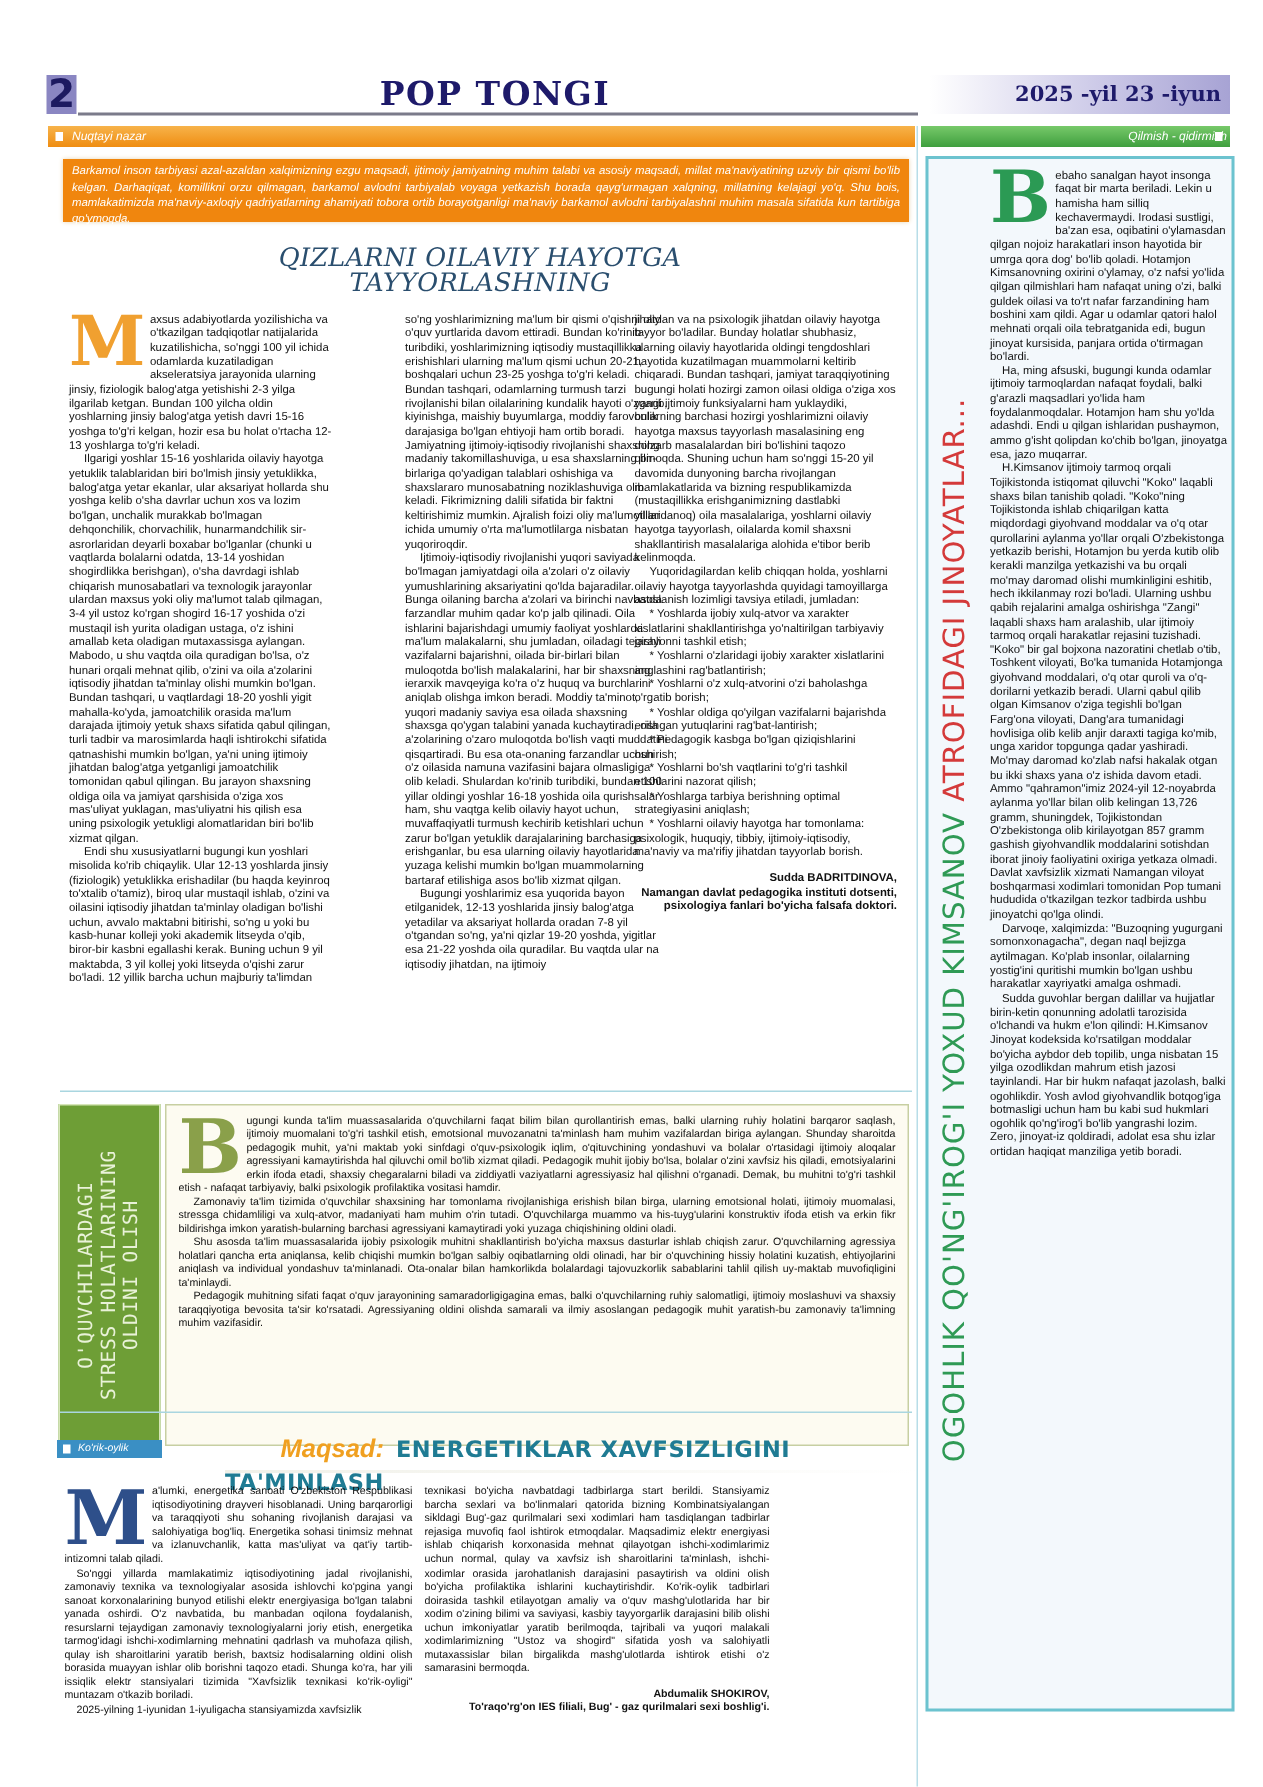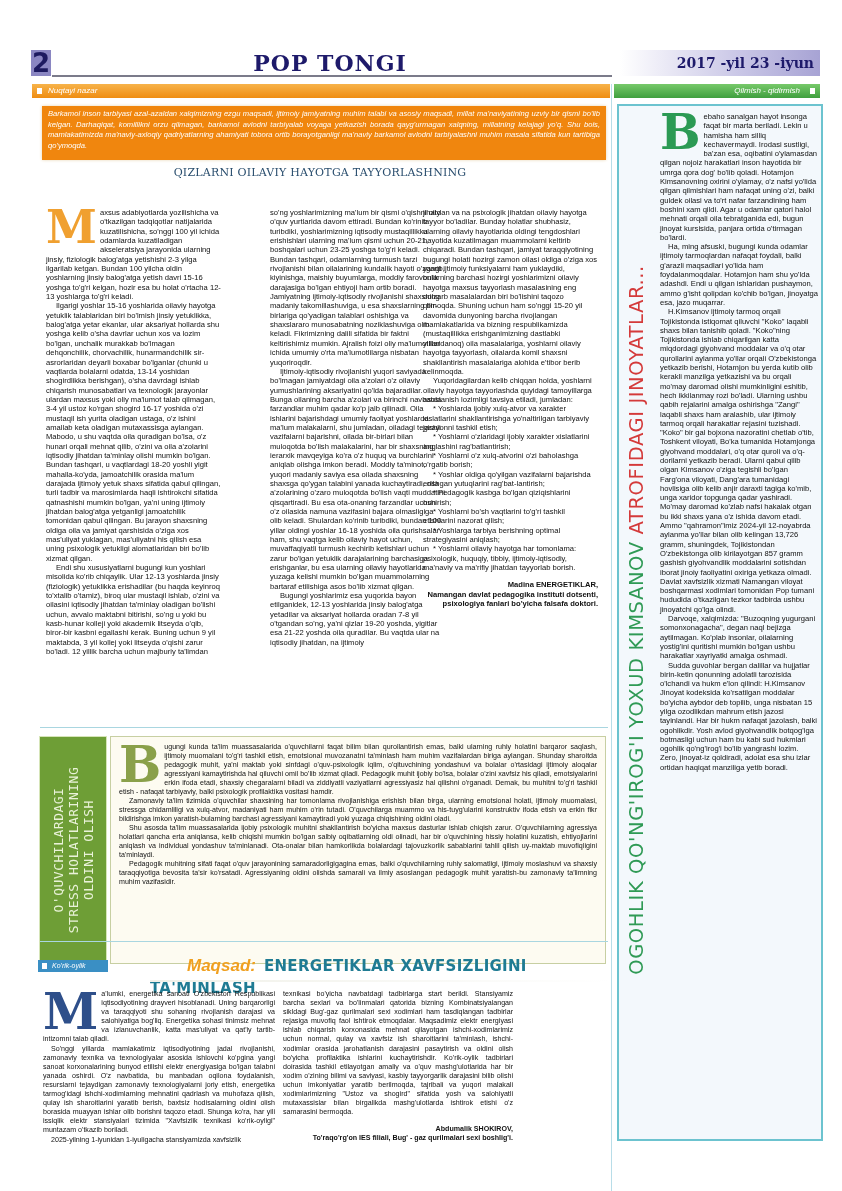--- a/index.html
+++ b/index.html
@@ -4,25 +4,25 @@
 <style>
   html,body{margin:0;padding:0;background:#fff;}
   body{width:842px;height:1191px;position:relative;overflow:hidden;font-family:"Liberation Sans",sans-serif;color:#111;}
   .abs{position:absolute;}
   .pagenum{left:31px;top:50px;width:20px;height:26px;background:#8a86c2;color:#1d1a60;font-size:26px;line-height:26px;font-weight:bold;text-align:center;font-family:"DejaVu Sans",sans-serif;}
   .headline-rule{left:52px;top:75px;width:560px;height:2px;background:#7b7b8a;}
   .masthead{left:230px;top:50px;width:200px;text-align:center;font-family:"DejaVu Serif",serif;font-weight:bold;font-size:22px;letter-spacing:1px;color:#1e1a6a;}
   .datebox{left:620px;top:50px;width:200px;height:26px;background:linear-gradient(90deg,#ffffff 0%,#c9c6e6 60%,#a7a3d4 100%);color:#1e1a6a;font-family:"DejaVu Serif",serif;font-weight:bold;font-size:14px;line-height:26px;text-align:right;padding-right:6px;box-sizing:border-box;}
   .rubric-orange{left:32px;top:84px;width:578px;height:14px;background:linear-gradient(#f7b34a,#ef8d12);color:#fff;font-size:8px;font-style:italic;line-height:14px;padding-left:16px;box-sizing:border-box;}
   .rubric-orange::before{content:"";position:absolute;left:5px;top:4px;width:5px;height:6px;background:#fff;}
-  .rubric-green{left:614px;top:84px;width:206px;height:14px;background:linear-gradient(#77c96a,#3f9f3e);color:#fff;font-size:8px;font-style:italic;line-height:14px;text-align:right;padding-right:20px;box-sizing:border-box;}
+  .rubric-green{left:614px;top:84px;width:206px;height:14px;background:linear-gradient(#77c96a,#3f9f3e);color:#fff;font-size:8px;font-style:italic;line-height:14px;text-align:right;padding-right:2px;box-sizing:border-box;}
   .rubric-green::after{content:"";position:absolute;right:5px;top:4px;width:5px;height:6px;background:#fff;}
   .vdivider{left:611px;top:84px;width:1px;height:1110px;background:#b8dde8;}
-  .lead{left:42px;top:106px;width:564px;height:54px;background:#f0860e;color:#fff;font-size:7.6px;font-style:italic;line-height:10.5px;padding:3px 6px;box-sizing:border-box;text-align:justify;box-shadow:0 0 3px #e8d6b4;}
-  .title1{left:120px;top:164px;width:400px;text-align:center;font-family:"DejaVu Serif",serif;font-size:11px;line-height:17px;color:#2a4e6e;letter-spacing:0.2px;}
+  .lead{left:42px;top:106px;width:564px;height:42px;background:#f0860e;color:#fff;font-size:7.6px;font-style:italic;line-height:10.5px;padding:3px 6px;box-sizing:border-box;text-align:justify;box-shadow:0 0 3px #e8d6b4;}
+  .title1{left:120px;top:164px;width:400px;text-align:center;font-family:"DejaVu Serif",serif;font-size:17px;line-height:17px;color:#2a4e6e;letter-spacing:0.2px;font-style:italic;}
   .body-text{font-size:7.6px;line-height:9.35px;color:#111;text-align:left;}
   .col{top:208px;width:175px;}
   .col p{margin:0;text-indent:10px;}
   .col p.noind{text-indent:0;}
   .dropcap{float:left;font-family:"DejaVu Serif",serif;font-weight:bold;margin:0 3px 0 0;}
   .dc-orange{color:#f0a030;font-size:46px;line-height:38px;}
   .dc-green{color:#2b9a54;font-size:48px;line-height:40px;}
   .dc-olive{color:#8aa04a;font-size:50px;line-height:44px;}
   .dc-blue{color:#2e4f8a;font-size:50px;line-height:44px;}
   .sig{text-align:right;font-weight:bold;}
@@ -50,21 +50,21 @@
   .right-text p{margin:0;text-indent:8px;}
   .right-text p.noind{text-indent:0;}
   .right-sig{text-align:right;font-weight:bold;line-height:9.5px;margin-top:6px;}
 </style>
 </head>
 <body>
 
 <div class="abs pagenum">2</div>
 <div class="abs headline-rule"></div>
 <div class="abs masthead">POP TONGI</div>
-<div class="abs datebox">2017 -yil  23 -iyun</div>
+<div class="abs datebox">2025 -yil  23 -iyun</div>
 
 <div class="abs rubric-orange">Nuqtayi nazar</div>
 <div class="abs rubric-green">Qilmish - qidirmish</div>
 <div class="abs vdivider"></div>
 
 <div class="abs lead">Barkamol inson tarbiyasi azal-azaldan xalqimizning ezgu maqsadi, ijtimoiy jamiyatning muhim talabi va asosiy maqsadi, millat ma'naviyatining uzviy bir qismi bo'lib kelgan. Darhaqiqat, komillikni orzu qilmagan, barkamol avlodni tarbiyalab voyaga yetkazish borada qayg'urmagan xalqning, millatning kelajagi yo'q. Shu bois, mamlakatimizda ma'naviy-axloqiy qadriyatlarning ahamiyati tobora ortib borayotganligi ma'naviy barkamol avlodni tarbiyalashni muhim masala sifatida kun tartibiga qo'ymoqda.</div>
 
 <div class="abs title1">
   <div>QIZLARNI OILAVIY HAYOTGA TAYYORLASHNING</div>
 </div>
@@ -83,21 +83,21 @@
   <p class="noind">jihatdan va na psixologik jihatdan oilaviy hayotga tayyor bo'ladilar. Bunday holatlar shubhasiz, ularning oilaviy hayotlarida oldingi tengdoshlari hayotida kuzatilmagan muammolarni keltirib chiqaradi. Bundan tashqari, jamiyat taraqqiyotining bugungi holati hozirgi zamon oilasi oldiga o'ziga xos yangi ijtimoiy funksiyalarni ham yuklaydiki, bularning barchasi hozirgi yoshlarimizni oilaviy hayotga maxsus tayyorlash masalasining eng dolzarb masalalardan biri bo'lishini taqozo qilmoqda. Shuning uchun ham so'nggi 15-20 yil davomida dunyoning barcha rivojlangan mamlakatlarida va bizning respublikamizda (mustaqillikka erishganimizning dastlabki yillaridanoq) oila masalalariga, yoshlarni oilaviy hayotga tayyorlash, oilalarda komil shaxsni shakllantirish masalalariga alohida e'tibor berib kelinmoqda.</p>
   <p>Yuqoridagilardan kelib chiqqan holda, yoshlarni oilaviy hayotga tayyorlashda quyidagi tamoyillarga asoslanish lozimligi tavsiya etiladi, jumladan:</p>
   <p>* Yoshlarda ijobiy xulq-atvor va xarakter xislatlarini shakllantirishga yo'naltirilgan tarbiyaviy jarayonni tashkil etish;</p>
   <p>* Yoshlarni o'zlaridagi ijobiy xarakter xislatlarini anglashini rag'batlantirish;</p>
   <p>* Yoshlarni o'z xulq-atvorini o'zi baholashga o'rgatib borish;</p>
   <p>* Yoshlar oldiga qo'yilgan vazifalarni bajarishda erishgan yutuqlarini rag'bat-lantirish;</p>
   <p>* Pedagogik kasbga bo'lgan qiziqishlarini oshirish;</p>
   <p>* Yoshlarni bo'sh vaqtlarini to'g'ri tashkil etishlarini nazorat qilish;</p>
   <p>* Yoshlarga tarbiya berishning optimal strategiyasini aniqlash;</p>
   <p>* Yoshlarni oilaviy hayotga har tomonlama: psixologik, huquqiy, tibbiy, ijtimoiy-iqtisodiy, ma'naviy va ma'rifiy jihatdan tayyorlab borish.</p>
-  <div class="sig" style="margin-top:8px;">Madina ENERGETIKLAR,</div>
+  <div class="sig" style="margin-top:8px;">Sudda BADRITDINOVA,</div>
   <div class="sig">Namangan davlat pedagogika instituti dotsenti, psixologiya fanlari bo'yicha falsafa doktori.</div>
 </div>
 
 <div class="abs hr" style="left:40px;top:727px;width:568px;"></div>
 
 <div class="abs side-box">
   <div class="side-box-inner">
     <div>O'QUVCHILARDAGI</div>
     <div>STRESS HOLATLARINING</div>
     <div>OLDINI OLISH</div>

